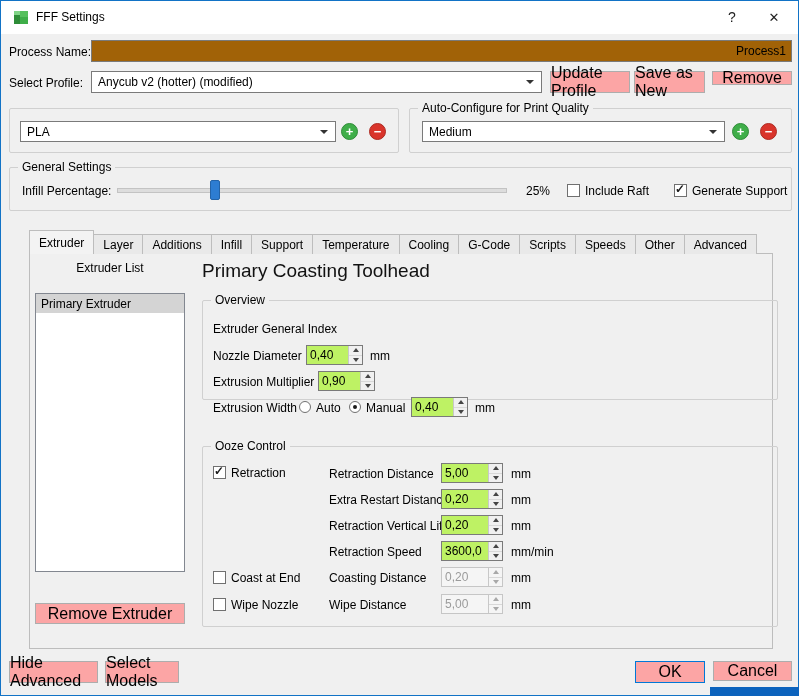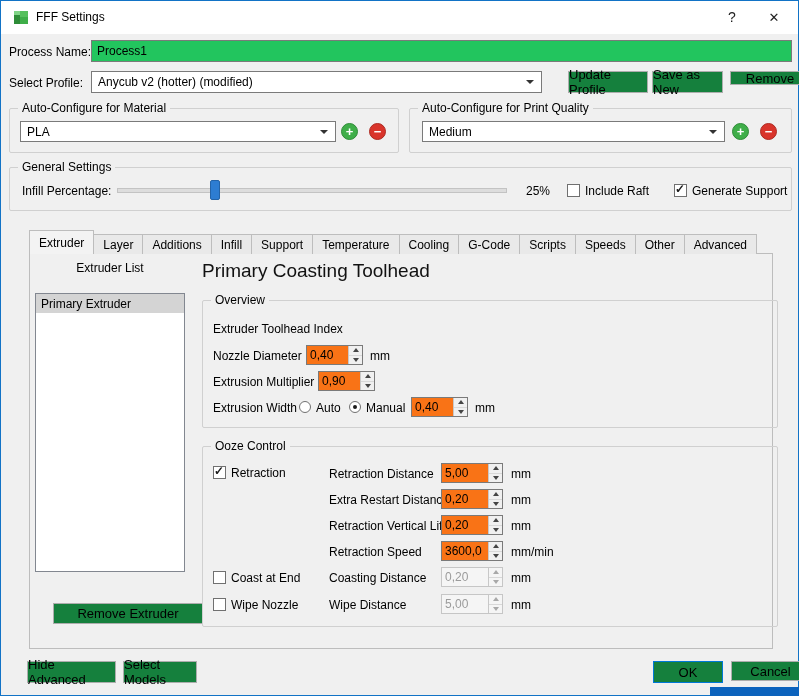--- a/index.html
+++ b/index.html
@@ -13,34 +13,34 @@
   
   .titlebar { position:absolute; left:0; top:0; width:100%; height:33px; background:#ffffff; }
   .title { position:absolute; left:35px; top:0; height:33px; line-height:33px; font-size:12px; }
   .app-icon { position:absolute; left:12px; top:8px; }
   .tb-btn { position:absolute; top:0; height:32px; display:flex; align-items:center; justify-content:center;
             font-size:13px; color:#222; cursor:default; }
   .tb-help { right:48px; width:36px; font-size:14px; }
   .tb-close { right:4px; width:40px; }
 
   
-  .btn { position:absolute; background:#15803d; border:1px solid #adadad; display:flex;
-         align-items:center; justify-content:center; font-size:13px; cursor:default;margin-left:18px; }
+  .btn { position:absolute; background:#fca5a5; border:1px solid #adadad; display:flex;
+         align-items:center; justify-content:center; font-size:16px; cursor:default; }
   .btn.default { border:1px solid #0078d7; }
 
-  .tinput { position:absolute; background:#22c55e; border:1px solid #7a7a7a; font-family:"Liberation Sans",sans-serif;
-            font-size:12px; padding:0 5px; }
+  .tinput { position:absolute; background:#a16207; border:1px solid #7a7a7a; font-family:"Liberation Sans",sans-serif;
+            font-size:12px; padding:0 5px;text-align:right; }
 
   .combo { position:absolute; background:#fff; border:1px solid #7a7a7a; display:flex; align-items:center;
            padding:0 20px 0 6px; cursor:default; }
   .combo .cval { white-space:nowrap; overflow:hidden; }
   .carrow { position:absolute; right:7px; top:50%; margin-top:-2px; width:0; height:0;
             border-left:4px solid transparent; border-right:4px solid transparent; border-top:4px solid #333; }
 
-  .spin { position:absolute; background:#f97316; border:1px solid #7a7a7a; display:flex; }
+  .spin { position:absolute; background:#bef264; border:1px solid #7a7a7a; display:flex; }
   .spin .val { flex:1; display:flex; align-items:center; padding:0 3px; white-space:nowrap; overflow:hidden; }
   .spin .btns { width:14px; display:flex; flex-direction:column; border-left:1px solid #c8c8c8; }
   .spin .sb { flex:1; display:flex; align-items:center; justify-content:center; background:#f0f0f0; }
   .spin .sb + .sb { border-top:1px solid #d8d8d8; }
   .tri-up { width:0; height:0; border-left:3px solid transparent; border-right:3px solid transparent; border-bottom:4px solid #444; }
   .tri-dn { width:0; height:0; border-left:3px solid transparent; border-right:3px solid transparent; border-top:4px solid #444; }
   .spin.disabled { border-color:#c6c6c6; background:#f5f5f5; color:#9b9b9b; }
   .spin.disabled .sb { background:#f5f5f5; }
   .spin.disabled .tri-up { border-bottom-color:#a8a8a8; }
   .spin.disabled .tri-dn { border-top-color:#a8a8a8; }
@@ -104,21 +104,20 @@
   <span class="lbl" style="left:8px;top:75px">Select Profile:</span>
   <div class="combo" style="left:90px;top:70px;width:451px;height:22px">
     <span class="cval">Anycub v2 (hotter) (modified)</span>
     <i class="carrow"></i>
   </div>
   <div class="btn" style="left:549px;top:70px;width:80px;height:22px">Update Profile</div>
   <div class="btn" style="left:633px;top:70px;width:71px;height:22px">Save as New</div>
   <div class="btn" style="left:711px;top:70px;width:80px;height:14px">Remove</div>
 
   <div class="group" style="left:8px;top:107px;width:390px;height:45px">
-    <span class="glabel">Auto-Configure for Material</span>
     <div class="combo" style="left:10px;top:12px;width:316px;height:21px">
       <span class="cval">PLA</span>
       <i class="carrow"></i>
     </div>
     <div class="circ green" style="left:331px;top:14px">+</div>
     <div class="circ red" style="left:359px;top:14px">−</div>
   </div>
 
   <div class="group" style="left:408px;top:107px;width:383px;height:45px">
     <span class="glabel">Auto-Configure for Print Quality</span>
@@ -162,24 +161,24 @@
   <div class="pane">
 
     <div class="lbl center" style="left:0;top:7px;width:160px">Extruder List</div>
     <div class="listbox" style="left:5px;top:39px;width:150px;height:279px">
       <div class="listitem selected">Primary Extruder</div>
     </div>
     <div class="btn" style="left:5px;top:349px;width:150px;height:21px">Remove Extruder</div>
 
     <div class="heading" style="left:172px;top:6px">Primary Coasting Toolhead</div>
 
-    <div class="group" style="left:172px;top:46px;width:576px;height:128px">
+    <div class="group" style="left:172px;top:46px;width:576px;height:100px">
       <span class="glabel">Overview</span>
 
-      <span class="lbl" style="left:10px;top:21px">Extruder Toolhead Index</span>
+      <span class="lbl" style="left:10px;top:21px">Extruder General Index</span>
 
       <span class="lbl" style="left:10px;top:48px">Nozzle Diameter</span>
       <div class="spin" style="left:103px;top:44px;width:57px;height:20px">
         <span class="val">0,40</span>
         <span class="btns">
             <span class="sb">
               <i class="tri-up"></i>
             </span>
             <span class="sb">
               <i class="tri-dn"></i>

